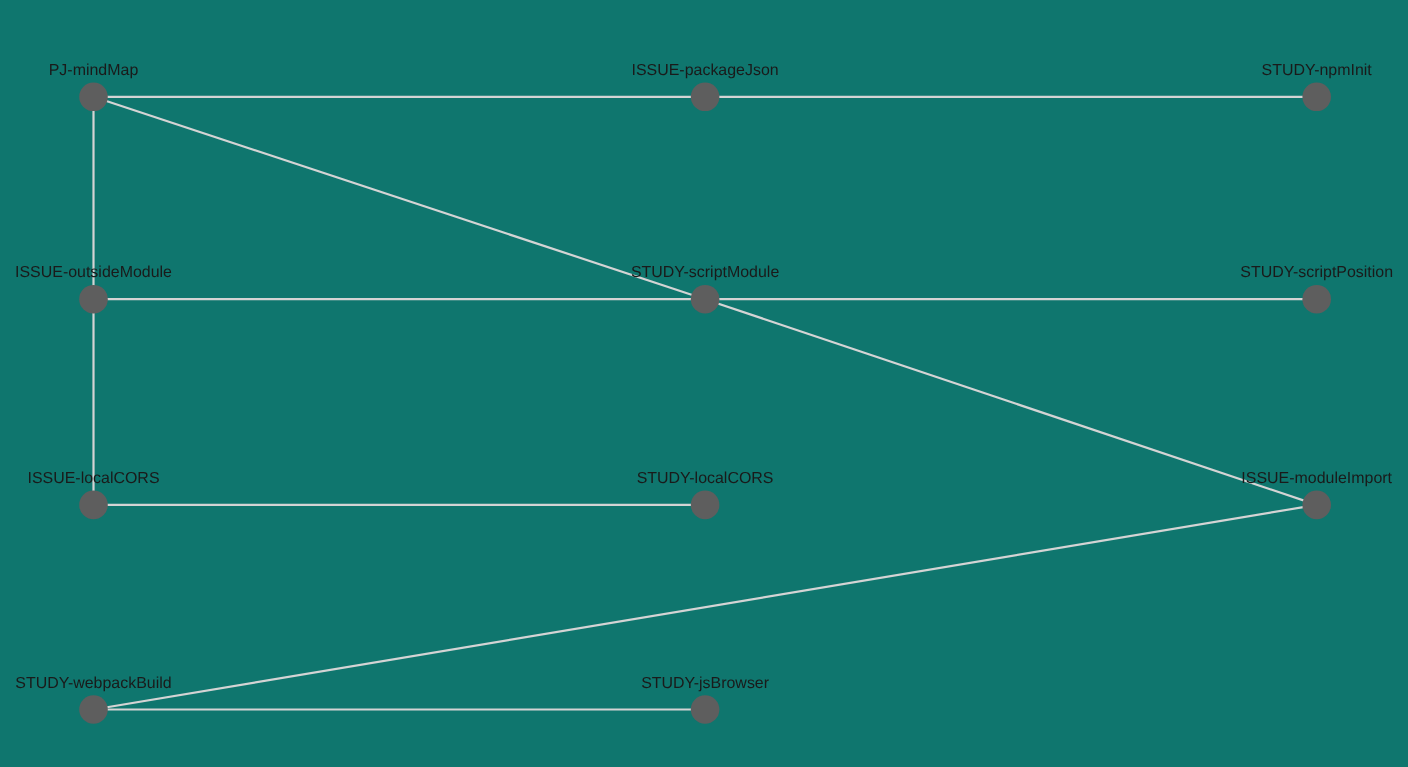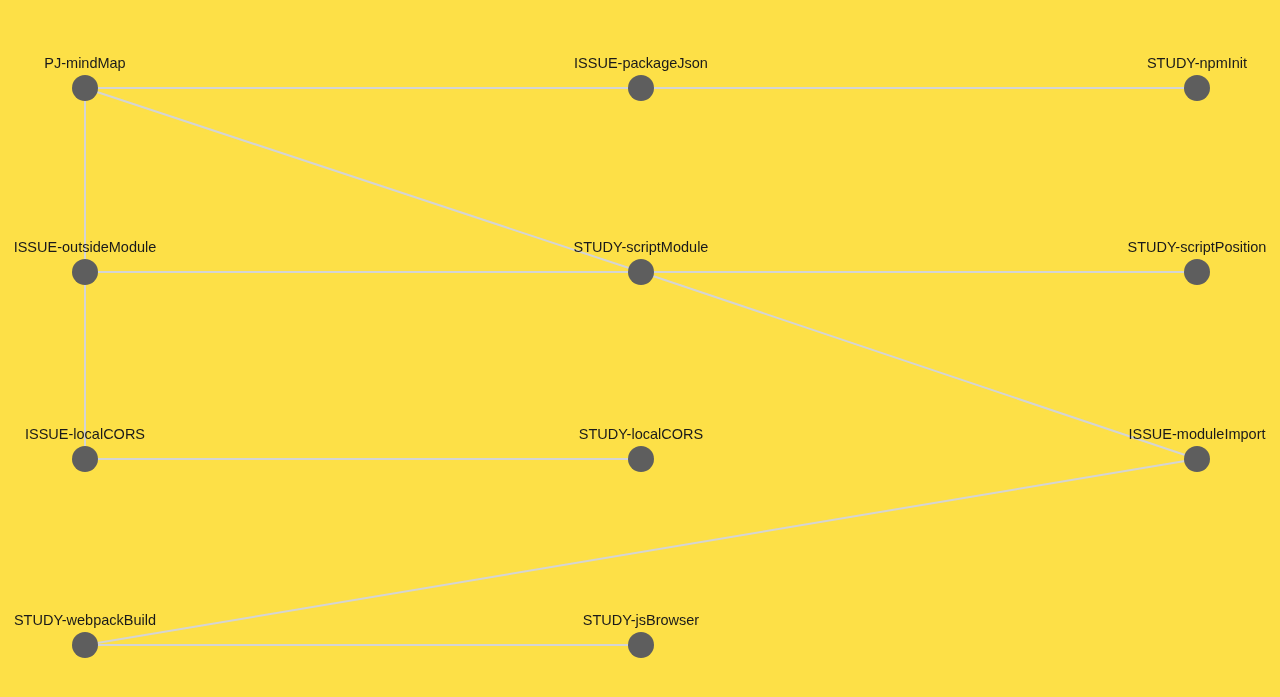--- a/index.html
+++ b/index.html
@@ -11,21 +11,21 @@
   body {
     width: 1280px;
     height: 697px;
     overflow: hidden;
     font-family: "Liberation Sans", sans-serif;
   }
   #graph-canvas {
     position: relative;
     width: 1280px;
     height: 697px;
-    background: #fde047;
+    background: #0f766e;
   }
   #graph-svg {
     position: absolute;
     top: 0;
     left: 0;
     width: 1280px;
     height: 697px;
     display: block;
   }
   .graph-edge {

